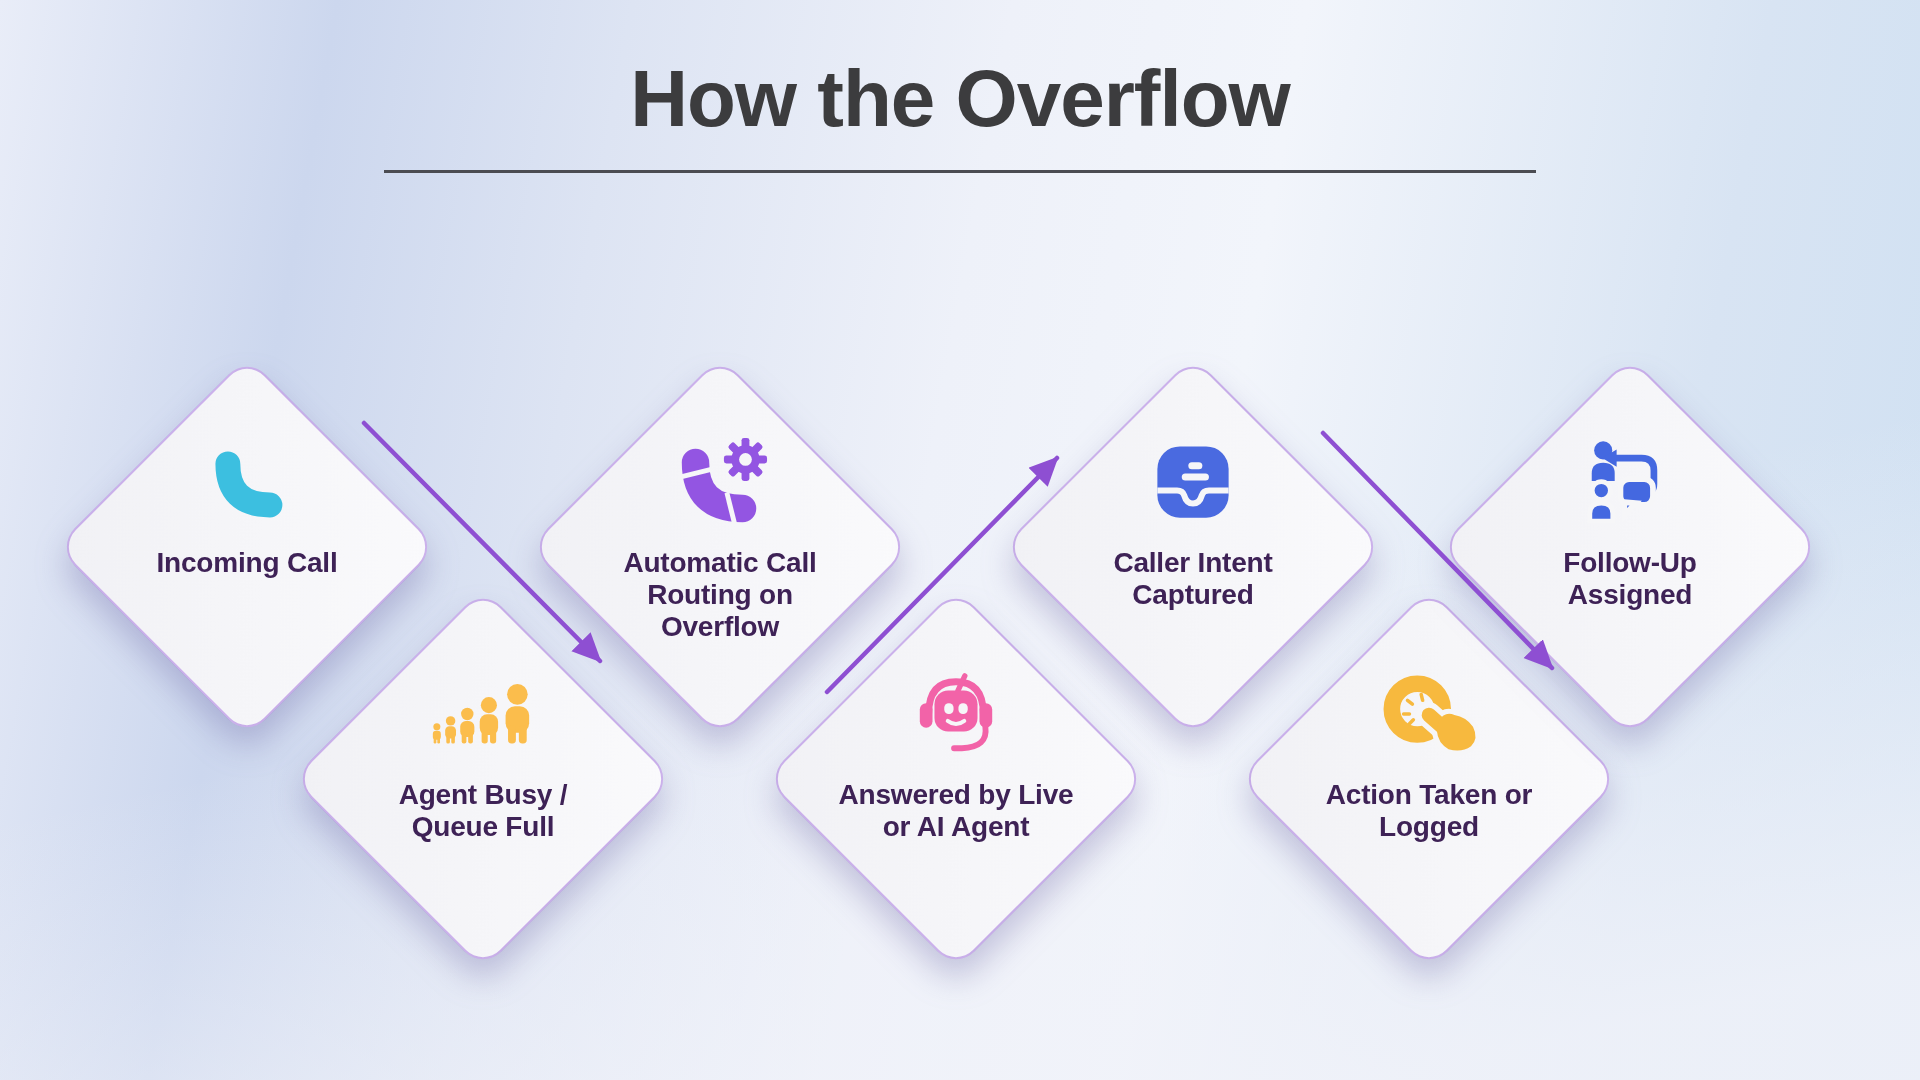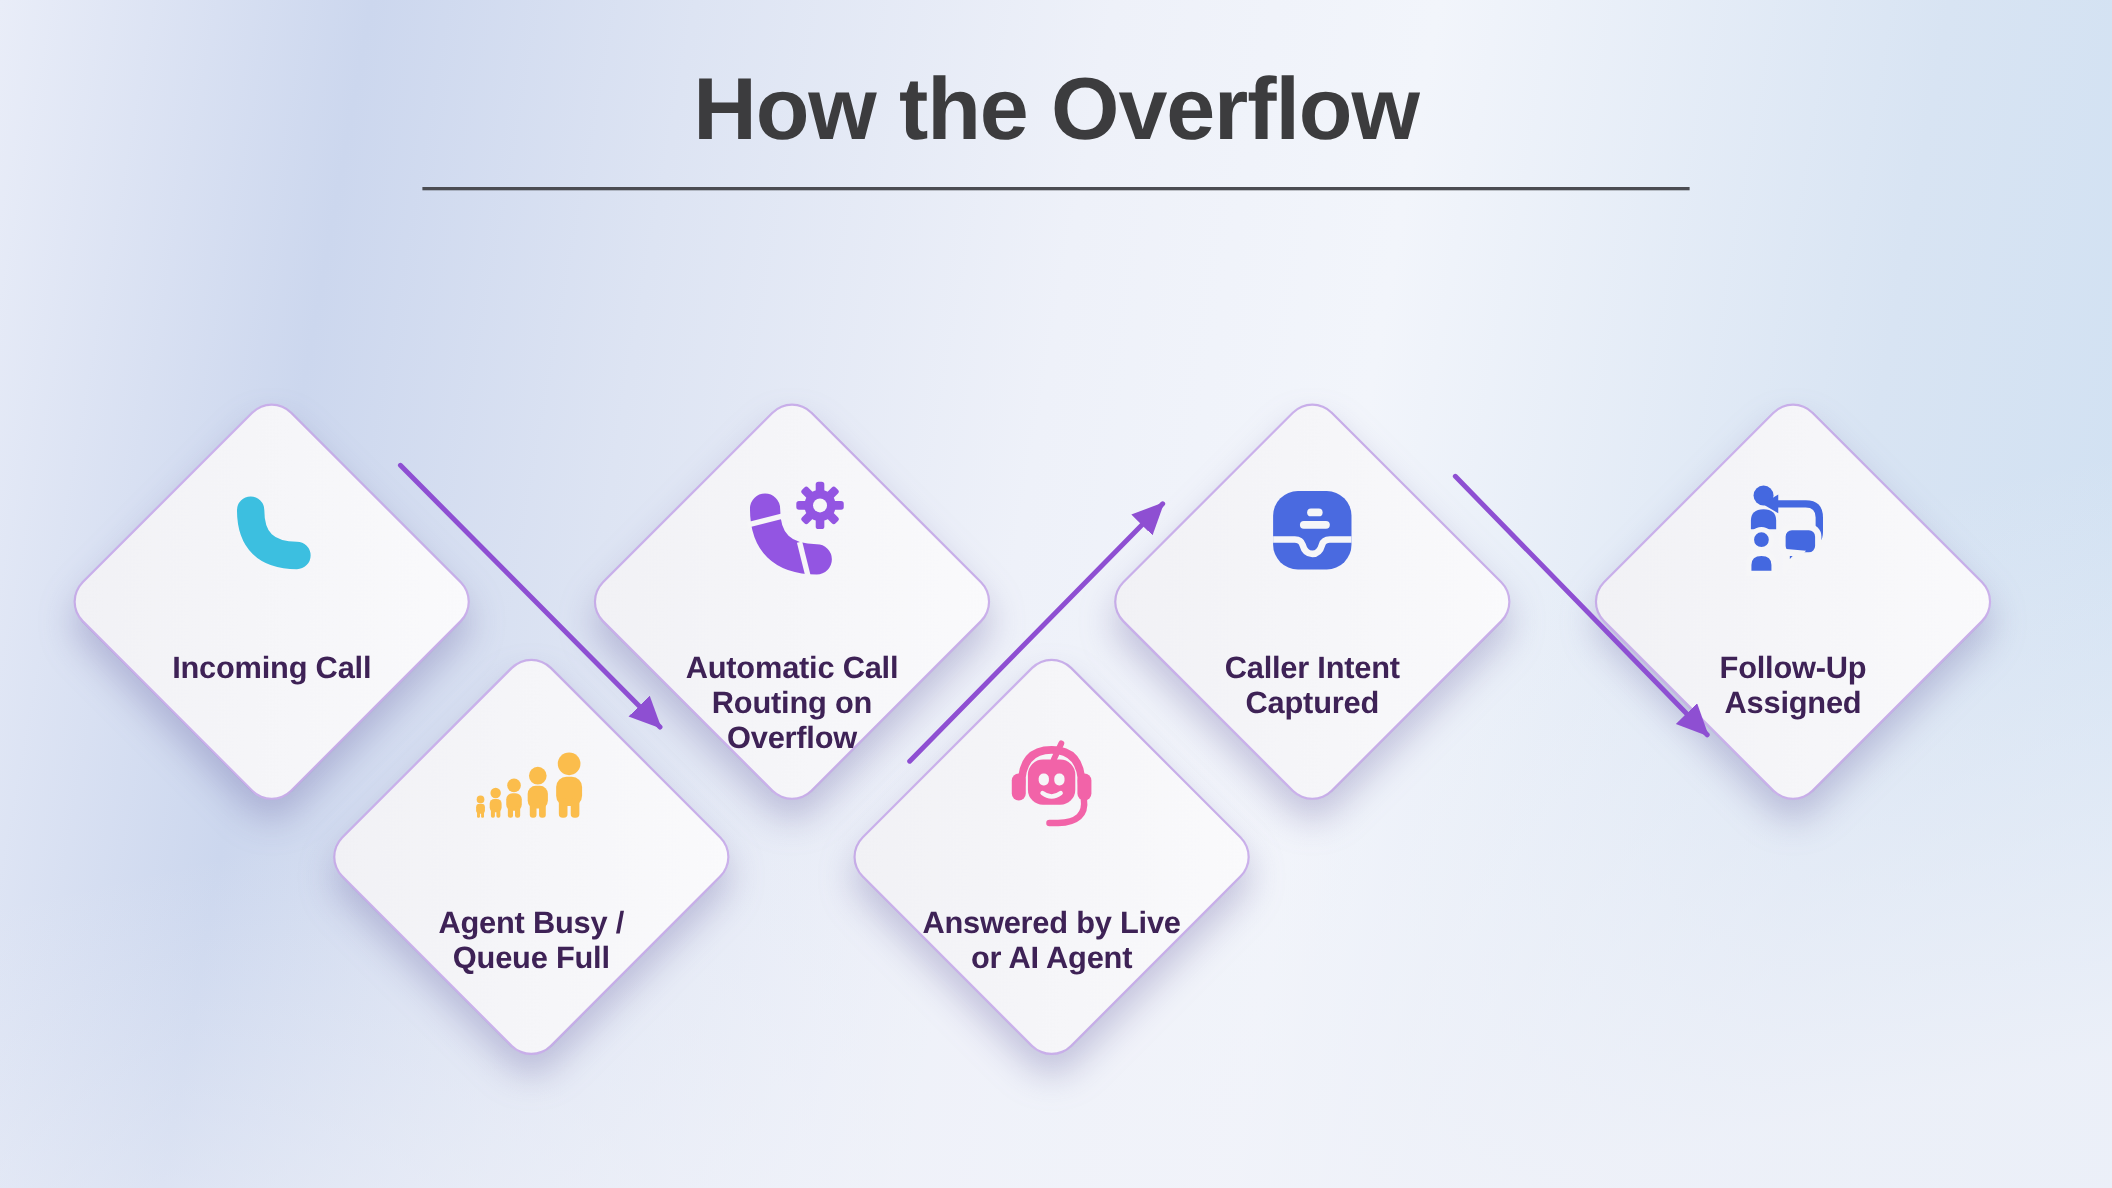--- a/index.html
+++ b/index.html
@@ -46,21 +46,21 @@
     transform:rotate(45deg);border-radius:26px;
     background:linear-gradient(225deg,#fafafc,#f1f1f5);
     border:2px solid var(--card-border);
     box-sizing:border-box;
   }
   .card-content{position:absolute;inset:0;z-index:1}
   .step-icon{position:absolute;left:50%;top:125px;transform:translate(-50%,-50%);line-height:0}
   .step-label{
     position:absolute;left:50%;top:190px;transform:translateX(-50%);width:312px;
     text-align:center;font-weight:700;font-size:28px;line-height:32px;
-    color:var(--label-text);white-space:pre-line;letter-spacing:-.2px;margin-top:44px;
+    color:var(--label-text);white-space:pre-line;letter-spacing:-.2px;
   }
   
   .arrows{position:absolute;left:0;top:0;z-index:4;pointer-events:none}
   .arrows line{stroke:var(--arrow);stroke-width:4.5;stroke-linecap:round}
   .arrows marker path{fill:var(--arrow)}   .s-teal{stroke:var(--incoming-call-icon)}
   .f-yellow{fill:var(--agent-busy-icon)}
   .f-purple{fill:var(--call-routing-icon)}  .s-purple{stroke:var(--call-routing-icon)}
   .f-pink{fill:var(--ai-agent-icon)}        .s-pink{stroke:var(--ai-agent-icon)}
   .f-blue{fill:var(--caller-intent-icon)}
   .f-amber{fill:var(--action-icon)}         .s-amber{stroke:var(--action-icon)}
@@ -183,20 +183,44 @@
           <rect x="43" y="27" width="15" height="7.5" rx="3.75" class="f-bg"></rect>
           <rect x="36" y="39" width="29" height="7.5" rx="3.75" class="f-bg"></rect>
           <path d="M10 57 H31 Q37 57 38.5 62 Q41 71 48 71 Q55 71 57.5 62 Q59 57 65 57 H86" class="s-bg" stroke-width="6.5" fill="none"></path>
         </svg>
       </span>
       <div class="step-label">Caller Intent
 Captured</div>
     </div>
   </div>
 
+  <div class="card row-bottom" style="left:1239px;top:589px">
+    <div class="diamond"></div>
+    <div class="card-content">
+      <span class="step-icon">
+        <svg viewBox="0 0 104 90" width="102" height="88">
+          <circle cx="40" cy="40" r="26" fill="none" class="s-amber" stroke-width="17"></circle>
+          <g class="s-amber" stroke-width="3.6" stroke-linecap="round" fill="none">
+            <path d="M44 25 L45.5 31"></path>
+            <path d="M30 31 L35 35"></path>
+            <path d="M26 45 L32 45"></path>
+            <path d="M32 55 L36 51"></path>
+          </g>
+          <g stroke-linecap="round" fill="none">
+            <path d="M52 46 L70 62" class="s-bg" stroke-width="26"></path>
+            <path d="M62 52 Q68 42 78 46 Q90 48 97 58 Q103 70 95 78 Q85 85 72 81 Q61 75 60 62 Z" class="s-bg f-bg" stroke-width="10"></path>
+          </g>
+          <path d="M52 46 L70 62" class="s-amber" fill="none" stroke-width="15" stroke-linecap="round"></path>
+          <path d="M62 52 Q68 42 78 46 Q90 48 97 58 Q103 70 95 78 Q85 85 72 81 Q61 75 60 62 Z" class="f-amber"></path>
+        </svg>
+      </span>
+      <div class="step-label">Action Taken or
+Logged</div>
+    </div>
+  </div>
 
   <div class="card row-top" style="left:1440px;top:357px">
     <div class="diamond"></div>
     <div class="card-content">
       <span class="step-icon">
         <svg viewBox="0 0 100 92" width="96" height="88">
           <circle cx="22" cy="13" r="9.5" class="f-royal"></circle>
           <path d="M10 45 V37 Q10 26 22 26 Q34 26 34 37 V45 Z" class="f-royal"></path>
           <path d="M34 21 H62 Q75 21 75 34 V48 Q75 57 66 57" fill="none" class="s-bg" stroke-width="13"></path>
           <path d="M34 21 H62 Q75 21 75 34 V48 Q75 57 66 57" fill="none" class="s-royal" stroke-width="7" stroke-linecap="round"></path>

